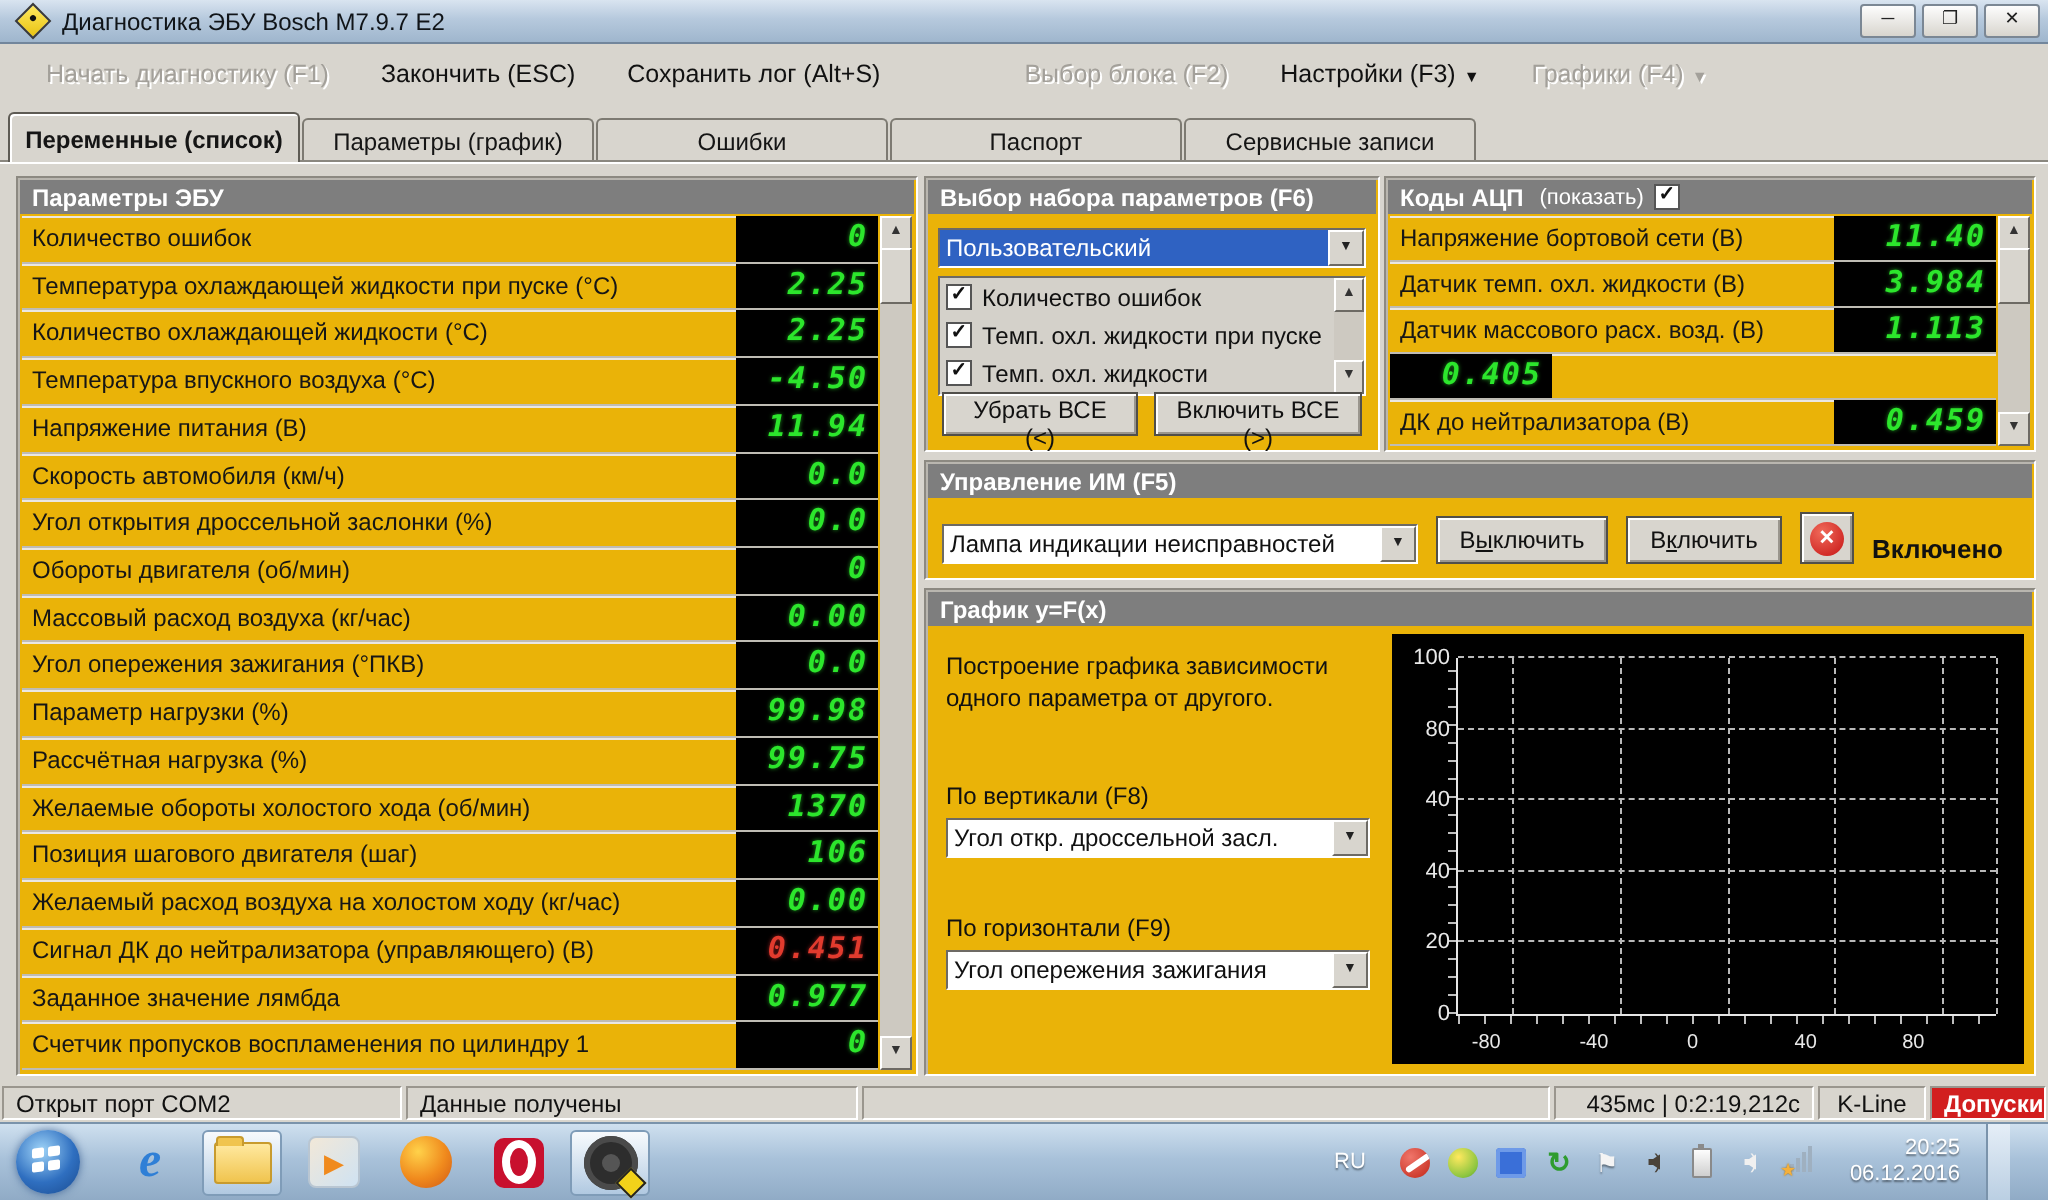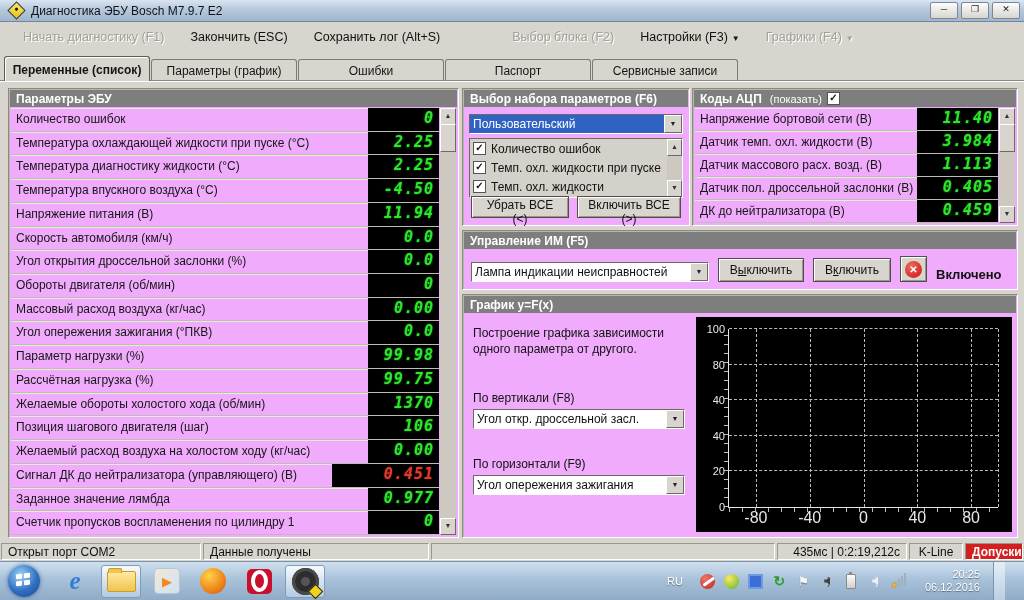--- a/index.html
+++ b/index.html
@@ -27,32 +27,32 @@
 
   
   .tabs{position:absolute;left:4px;top:54px;height:27px;display:flex;align-items:flex-end;}
   .tab{width:146px;box-sizing:border-box;text-align:center;font-size:12px;color:#151515;
     background:#d8d5ce;border:1px solid #7d7a72;border-bottom:none;border-radius:3px 3px 0 0;
     padding:4px 2px 3px;margin-right:1px;position:relative;top:0;}
   .tab.active{font-weight:bold;padding:6px 2px 4px;box-shadow:inset 1px 1px 0 #fff;border-color:#5e5b54;z-index:2;}
   .tabline{position:absolute;left:0;top:80px;width:1024px;height:1px;background:#ffffff;border-top:1px solid #8a877f;}
 
   
-  .panel{position:absolute;background:#f0abfc;border:1px solid;border-color:#8c8981 #ffffff #ffffff #8c8981;box-shadow:inset 1px 1px 0 #b9b6af;}
+  .panel{position:absolute;background:#eab308;border:1px solid;border-color:#8c8981 #ffffff #ffffff #8c8981;box-shadow:inset 1px 1px 0 #b9b6af;}
   .phead{height:17px;background:#7e7e7e;color:#fff;font-size:12px;font-weight:bold;
     display:flex;align-items:center;padding:0 6px;margin:1px;white-space:nowrap;}
 
   
   .rows{position:absolute;left:2px;right:19px;top:19px;bottom:2px;display:flex;flex-direction:column;}
   .prow{flex:1;display:flex;align-items:stretch;border-bottom:1px solid #bfbcb4;box-shadow:inset 0 1px 0 #eae7e2;min-height:0;}
   .plabel{flex:1;font-size:12px;color:#161616;padding:4px 2px 0 5px;white-space:nowrap;overflow:hidden;}
   .lcd{width:66px;background:#000;color:#2ce62c;font-family:"DejaVu Sans Mono",monospace;
     font-weight:bold;font-style:italic;font-size:15px;line-height:21px;text-align:right;
     padding:0 5px 0 0;letter-spacing:1px;text-shadow:0 0 2px #1d8f1d;overflow:hidden;}
-  .lcd.red{color:#e23b2e;text-shadow:0 0 2px #8f1d1d;padding-left:36px;}
+  .lcd.red{color:#e23b2e;text-shadow:0 0 2px #8f1d1d;}
   .adc .lcd{width:76px;}
 
   
   .vscroll{position:absolute;top:19px;right:2px;bottom:2px;width:16px;background:#cdc9c1;}
   .sb-btn{height:15px;background:#d8d5ce;border:1px solid;border-color:#fff #6d6a64 #6d6a64 #fff;
     font-size:7px;line-height:13px;text-align:center;color:#333;}
   .sb-down{position:absolute;bottom:0;left:0;right:0;}
   .sb-up{position:absolute;top:0;left:0;right:0;}
   .sb-thumb{position:absolute;top:16px;left:0;right:0;height:26px;background:#d8d5ce;
     border:1px solid;border-color:#fff #6d6a64 #6d6a64 #fff;}
@@ -93,21 +93,21 @@
   .chartbox{position:absolute;left:233px;top:22px;right:5px;bottom:5px;background:#000;}
   .plot{position:absolute;left:32px;right:14px;top:12px;bottom:24px;
     border-left:1px solid #e6e6e6;border-bottom:1px solid #e6e6e6;}
   .plot::after{content:"";position:absolute;left:0;right:0;bottom:-5px;height:4px;
     background:repeating-linear-gradient(90deg,#bdbdbd 0 1px,transparent 1px 13px);}
   .plot::before{content:"";position:absolute;left:-5px;top:0;bottom:0;width:4px;
     background:repeating-linear-gradient(0deg,#bdbdbd 0 1px,transparent 1px 9px);}
   .gl-h{position:absolute;left:0;right:0;height:0;border-top:1px dashed #b9b9b9;}
   .gl-v{position:absolute;top:0;bottom:0;width:0;border-left:1px dashed #b9b9b9;}
   .ytick{position:absolute;left:-30px;width:26px;text-align:right;font-size:11px;color:#e8e8e8;}
-  .xtick{position:absolute;bottom:-20px;width:40px;margin-left:-20px;text-align:center;font-size:16px;color:#e8e8e8;}
+  .xtick{position:absolute;bottom:-20px;width:40px;margin-left:-20px;font-size:10px;color:#e8e8e8;}
 
   
   .statusbar{position:absolute;left:0;top:542px;width:1024px;height:19px;background:#d8d5ce;
     display:flex;gap:2px;padding:1px 1px;box-sizing:border-box;}
   .sseg{border:1px solid;border-color:#9a968e #fff #fff #9a968e;font-size:12px;color:#111;
     padding:1px 6px;white-space:nowrap;overflow:hidden;box-sizing:border-box;}
   .sseg.alert{background:#d21f1f;color:#fff;font-weight:bold;text-align:center;}
 
   
   .taskbar{position:absolute;left:0;top:561px;width:1024px;height:39px;
@@ -188,21 +188,21 @@
     <div class="rows">
       <div class="prow">
           <span class="plabel">Количество ошибок</span>
           <span class="lcd">0</span>
         </div>
       <div class="prow">
           <span class="plabel">Температура охлаждающей жидкости при пуске (°С)</span>
           <span class="lcd">2.25</span>
         </div>
       <div class="prow">
-          <span class="plabel">Температура диагностику жидкости (°С)</span>
+          <span class="plabel">Количество охлаждающей жидкости (°С)</span>
           <span class="lcd">2.25</span>
         </div>
       <div class="prow">
           <span class="plabel">Температура впускного воздуха (°С)</span>
           <span class="lcd">-4.50</span>
         </div>
       <div class="prow">
           <span class="plabel">Напряжение питания (В)</span>
           <span class="lcd">11.94</span>
         </div>
@@ -307,21 +307,20 @@
         </div>
       <div class="prow">
           <span class="plabel">Датчик темп. охл. жидкости (В)</span>
           <span class="lcd">3.984</span>
         </div>
       <div class="prow">
           <span class="plabel">Датчик массового расх. возд. (В)</span>
           <span class="lcd">1.113</span>
         </div>
       <div class="prow">
-          <span class="plabel">Датчик пол. дроссельной заслонки (В)</span>
           <span class="lcd">0.405</span>
         </div>
       <div class="prow">
           <span class="plabel">ДК до нейтрализатора (В)</span>
           <span class="lcd">0.459</span>
         </div>
     </div>
     <div class="vscroll">
       <div class="sb-btn sb-up">▲</div>
       <div class="sb-thumb"></div>

